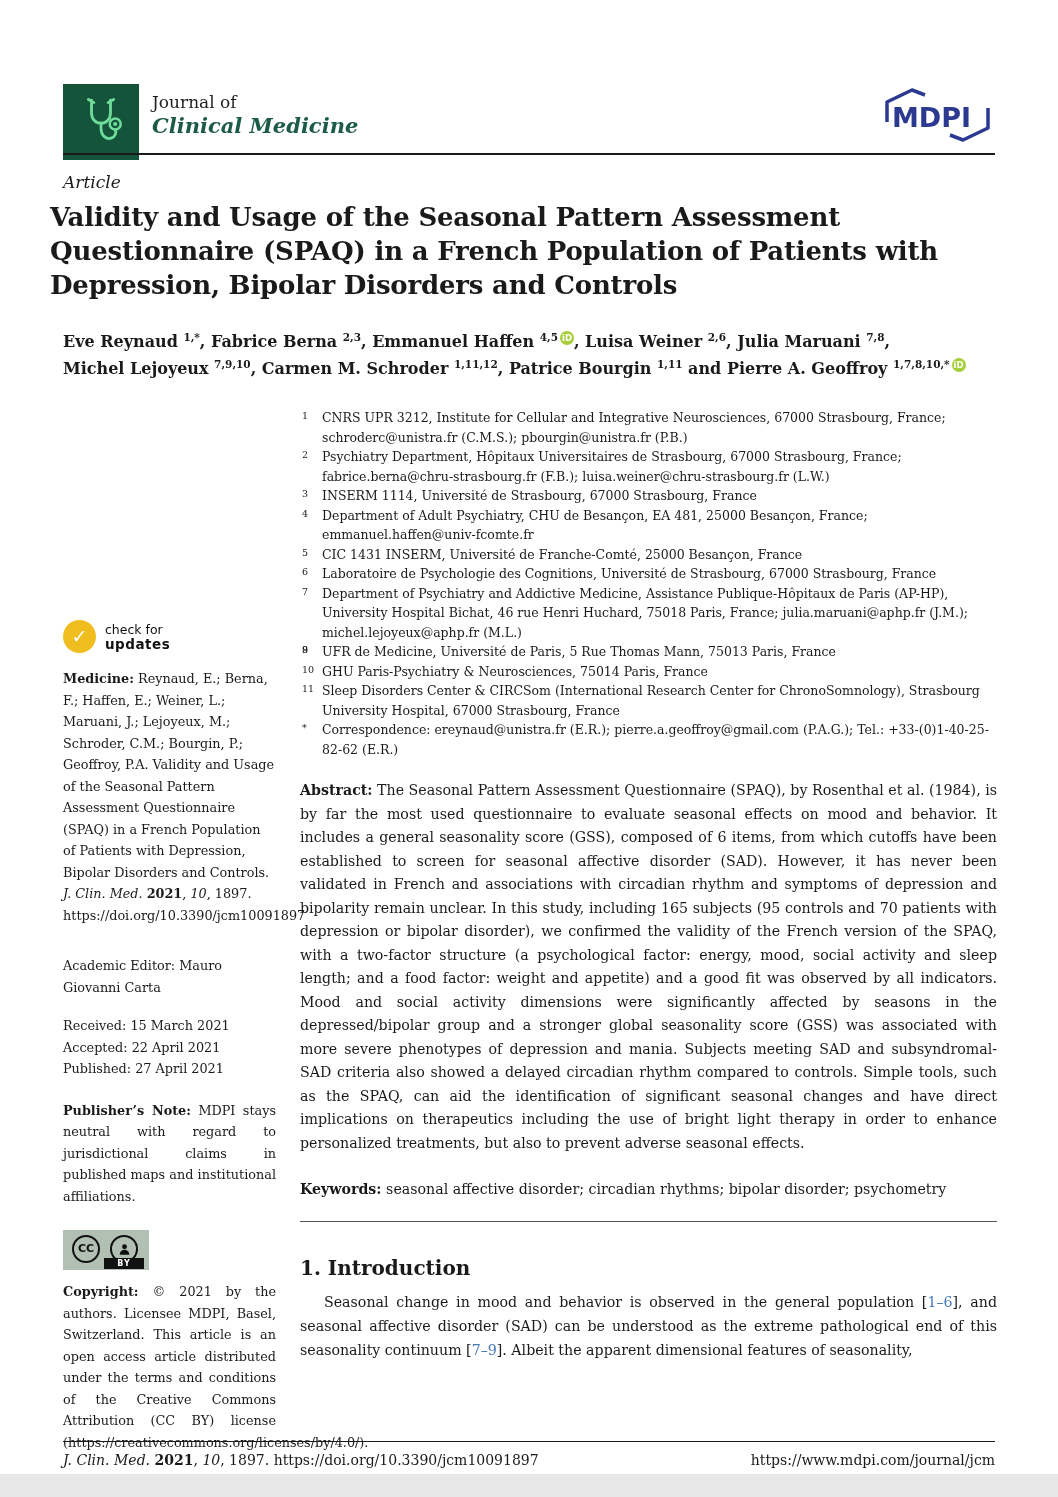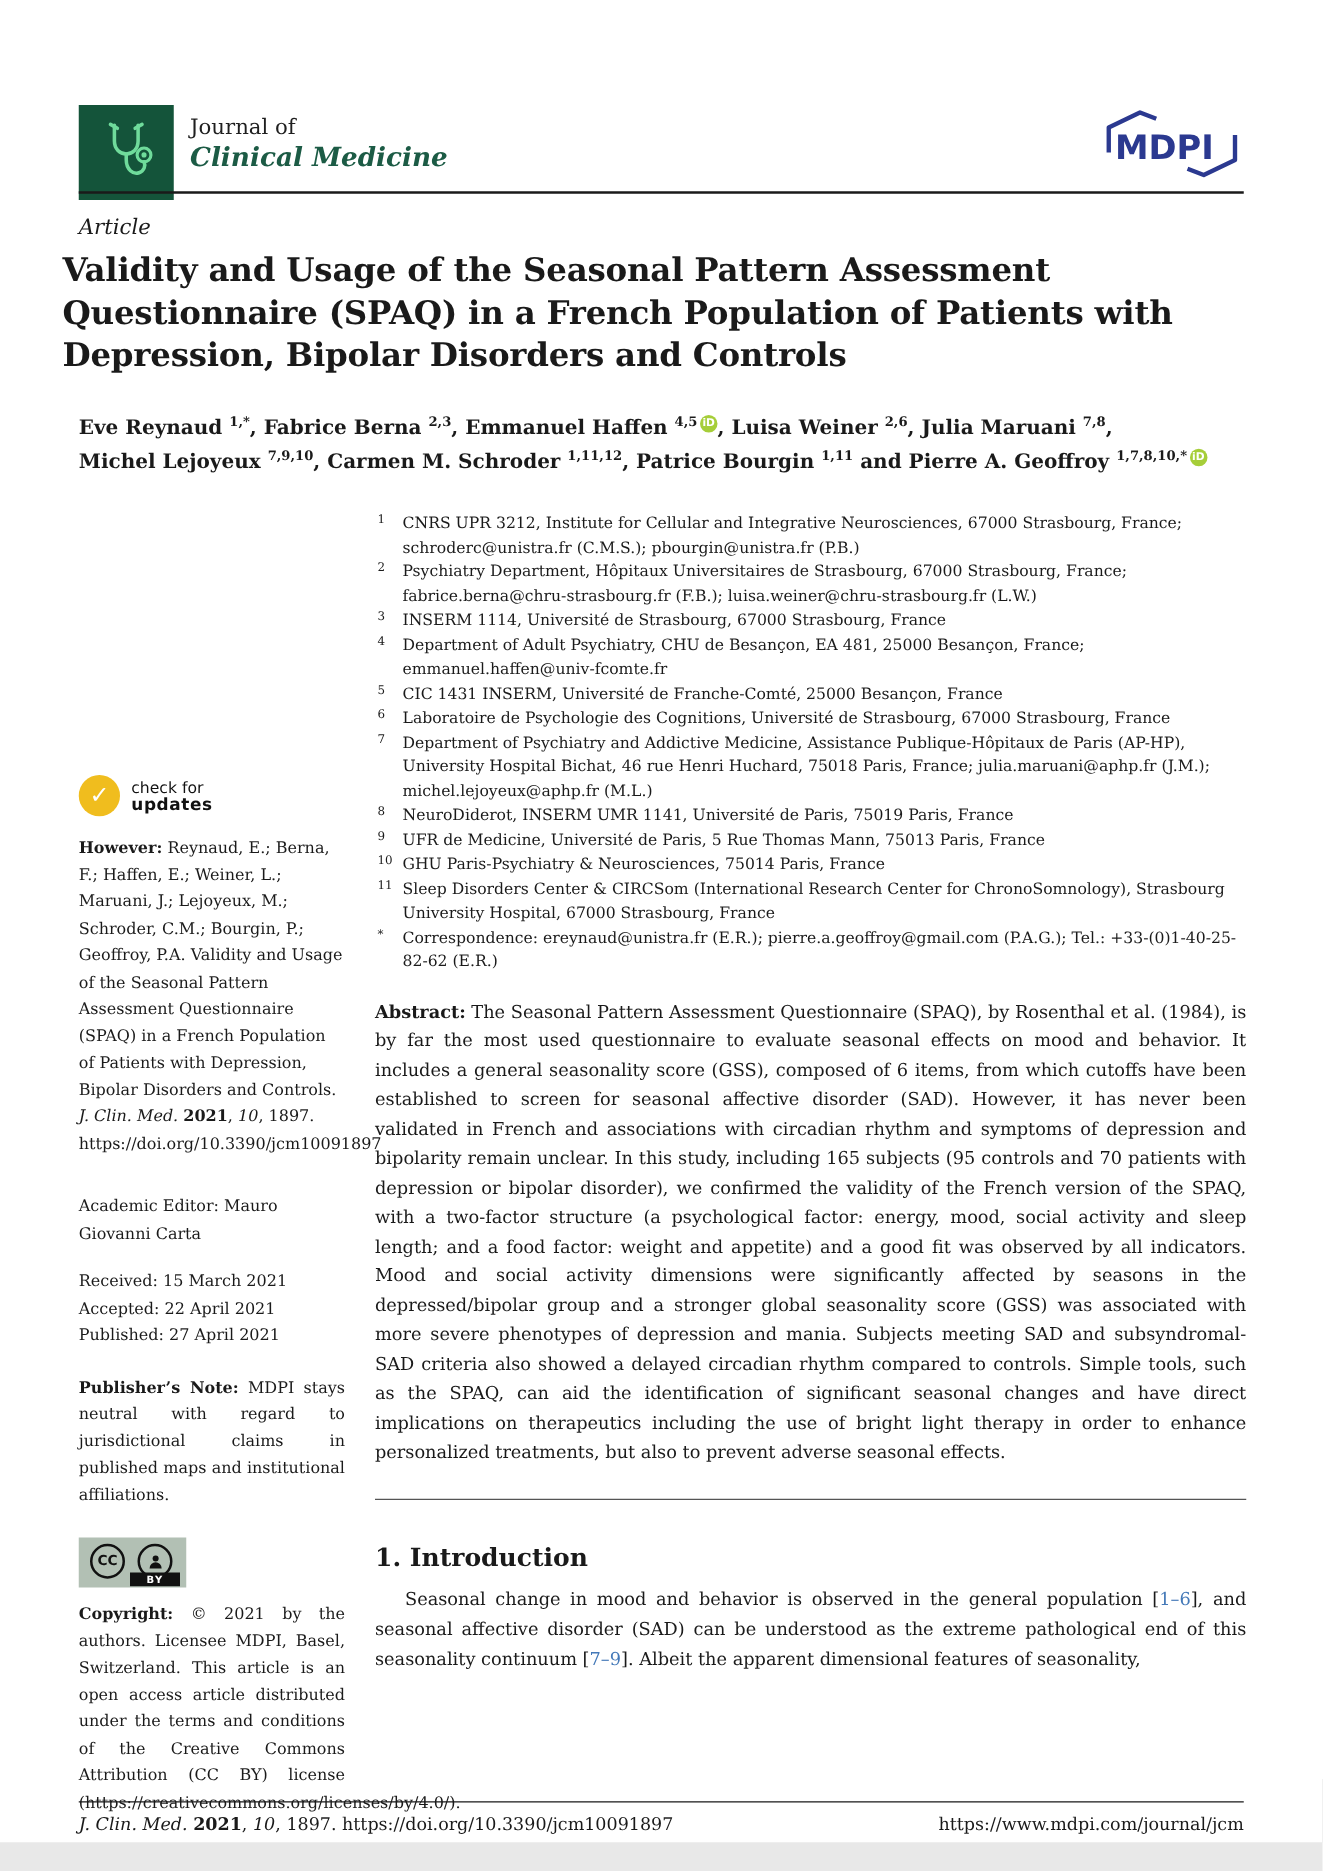--- a/index.html
+++ b/index.html
@@ -123,21 +123,20 @@
           <span>Laboratoire de Psychologie des Cognitions, Université de Strasbourg, 67000 Strasbourg, France</span>
         </div>
 
         <div class="affil">
           <span class="num">7</span>
           <span>Department of Psychiatry and Addictive Medicine, Assistance Publique-Hôpitaux de Paris (AP-HP), University Hospital Bichat, 46 rue Henri Huchard, 75018 Paris, France; julia.maruani@aphp.fr (J.M.); michel.lejoyeux@aphp.fr (M.L.)</span>
         </div>
 
         <div class="affil">
           <span class="num">8</span>
-          <span>NeuroDiderot, INSERM UMR 1141, Université de Paris, 75019 Paris, France</span>
         </div>
 
         <div class="affil">
           <span class="num">9</span>
           <span>UFR de Medicine, Université de Paris, 5 Rue Thomas Mann, 75013 Paris, France</span>
         </div>
 
         <div class="affil">
           <span class="num">10</span>
           <span>GHU Paris-Psychiatry &amp; Neurosciences, 75014 Paris, France</span>
@@ -153,38 +152,42 @@
           <span class="num">*</span>
           <span>Correspondence: ereynaud@unistra.fr (E.R.); pierre.a.geoffroy@gmail.com (P.A.G.); Tel.: +33-(0)1-40-25-82-62 (E.R.)</span>
         </div>
       </div>
 
     <p class="abstract" style="margin-bottom:0">
       <b class="lbl">Abstract:</b>
       <span>The Seasonal Pattern Assessment Questionnaire (SPAQ), by Rosenthal et al. (1984), is by far the most used questionnaire to evaluate seasonal effects on mood and behavior. It includes a general seasonality score (GSS), composed of 6 items, from which cutoffs have been established to screen for seasonal affective disorder (SAD). However, it has never been validated in French and associations with circadian rhythm and symptoms of depression and bipolarity remain unclear. In this study, including 165 subjects (95 controls and 70 patients with depression or bipolar disorder), we confirmed the validity of the French version of the SPAQ, with a two-factor structure (a psychological factor: energy, mood, social activity and sleep length; and a food factor: weight and appetite) and a good fit was observed by all indicators. Mood and social activity dimensions were significantly affected by seasons in the depressed/bipolar group and a stronger global seasonality score (GSS) was associated with more severe phenotypes of depression and mania. Subjects meeting SAD and subsyndromal-SAD criteria also showed a delayed circadian rhythm compared to controls. Simple tools, such as the SPAQ, can aid the identification of significant seasonal changes and have direct implications on therapeutics including the use of bright light therapy in order to enhance personalized treatments, but also to prevent adverse seasonal effects.</span>
     </p>
 
+    <p class="keywords" style="margin-bottom:0">
+      <b class="lbl">Keywords:</b>
+      <span>seasonal affective disorder; circadian rhythms; bipolar disorder; psychometry</span>
+    </p>
 
     <hr class="kw-rule">
 
     <div class="intro-h">1. Introduction</div>
     <p class="intro-p" style="margin-bottom:0"><span>Seasonal change in mood and behavior is observed in the general population [</span><span class="ref-link">1–6</span><span>], and seasonal affective disorder (SAD) can be understood as the extreme pathological end of this seasonality continuum [</span><span class="ref-link">7–9</span><span>]. Albeit the apparent dimensional features of seasonality,</span></p>
   </div>
 
   <div class="sidebar">
     <div class="badge">
       <div class="badge-circle">✓</div>
       <div class="badge-text">
         <div>check for</div>
         <div class="l2">updates</div>
       </div>
     </div>
 
     <div class="citation">
-      <b class="lbl">However:</b>
+      <b class="lbl">Medicine:</b>
       <span><span>Reynaud, E.; Berna, F.; Haffen, E.; Weiner, L.; Maruani, J.; Lejoyeux, M.; Schroder, C.M.; Bourgin, P.; Geoffroy, P.A. Validity and Usage of the Seasonal Pattern Assessment Questionnaire (SPAQ) in a French Population of Patients with Depression, Bipolar Disorders and Controls. </span><span style="font-style: italic;">J. Clin. Med. </span><span style="font-weight: bold;">2021</span><span>, </span><span style="font-style: italic;">10</span><span>, 1897. https://doi.org/10.3390/jcm10091897</span></span>
     </div>
 
     <div class="acad">Academic Editor: Mauro Giovanni Carta</div>
 
     <div class="dates">
       <div>Received: 15 March 2021</div>
       <div>Accepted: 22 April 2021</div>
       <div>Published: 27 April 2021</div>
     </div>

